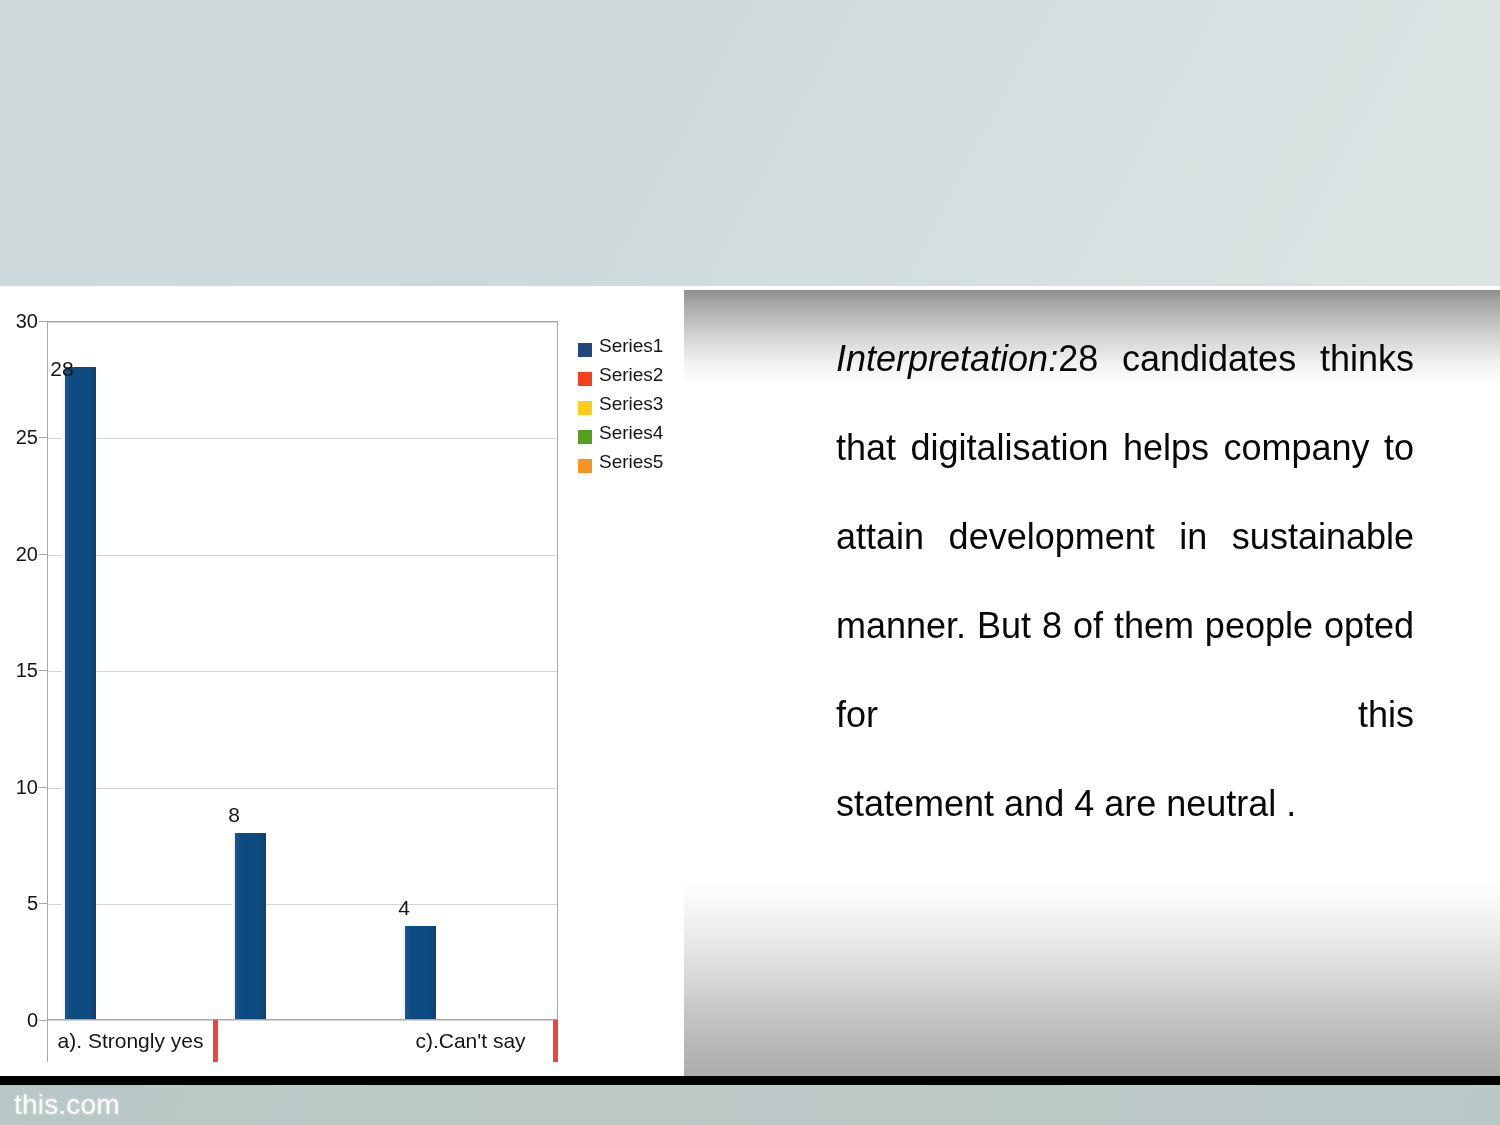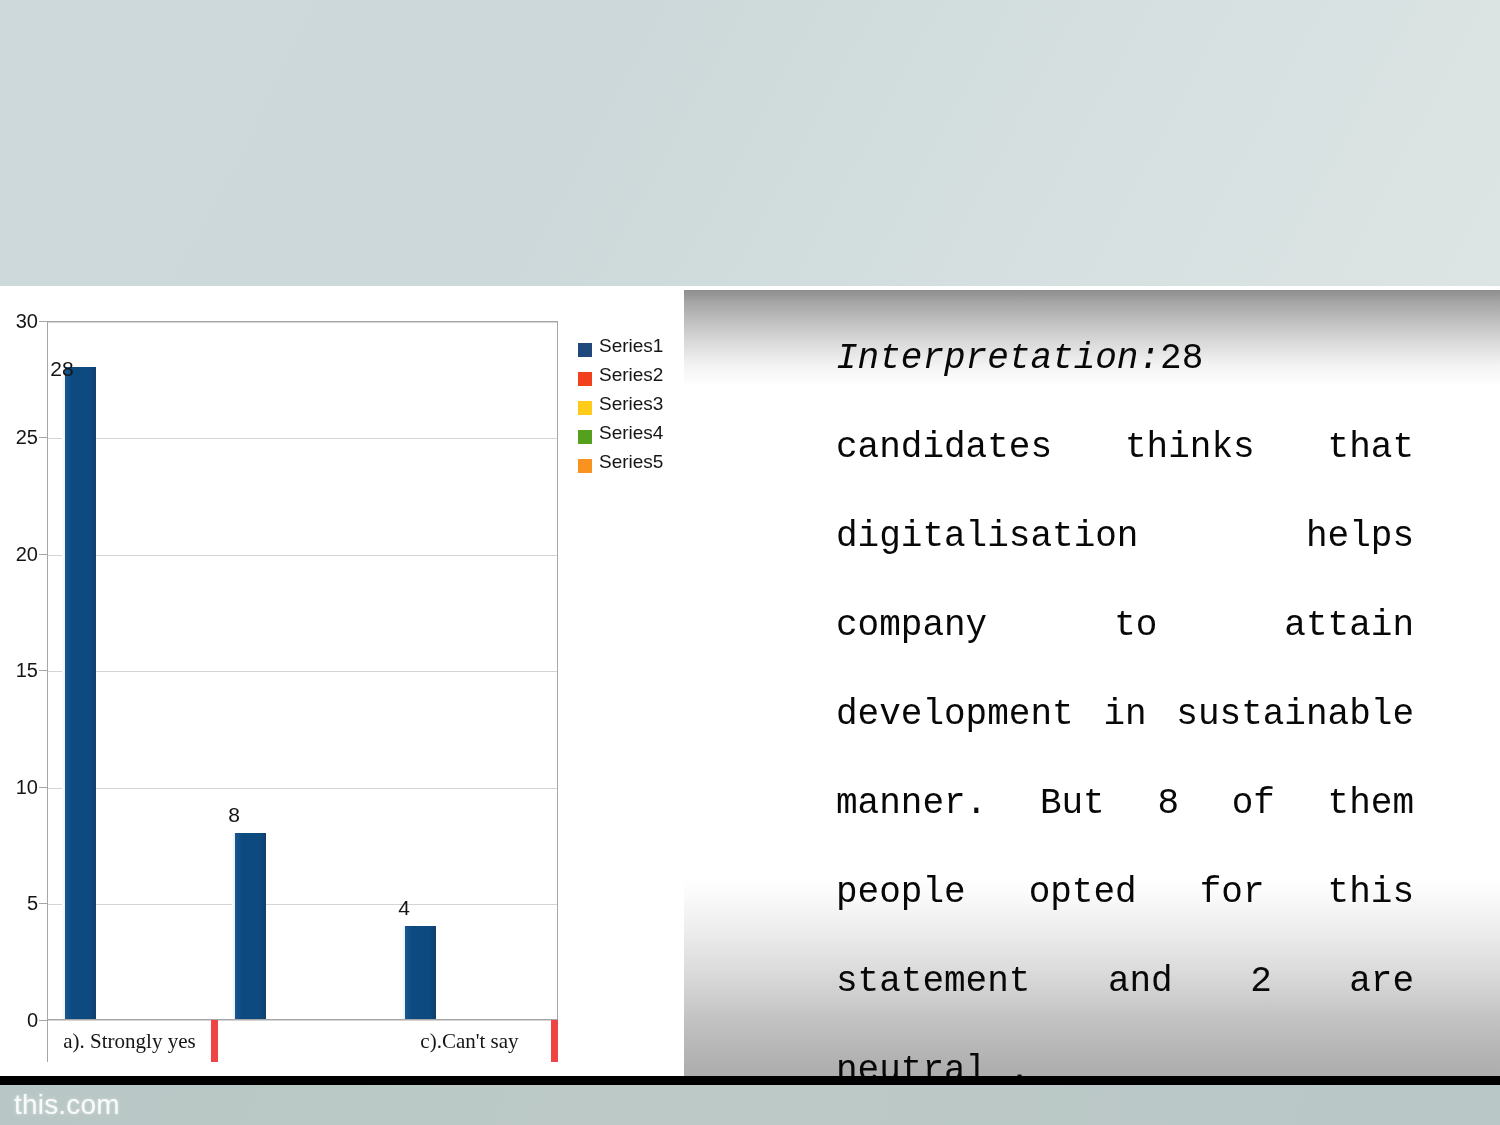--- a/index.html
+++ b/index.html
@@ -105,28 +105,28 @@
     font-size: 21px;
     color: #151515;
     text-align: center;
     font-family: "Liberation Sans", sans-serif;
     line-height: 22px;
   }
   .cat-box {
     position: absolute;
     top: 734px;
     height: 42px;
-    border-right: 7px solid #ef4444;
+    border-right: 5px solid #ef4444;
     box-sizing: border-box;
     display: flex;
     align-items: center;
     justify-content: center;
     font-size: 21px;
     color: #151515;
-    font-family: Liberation Serif, serif;
+    font-family: Liberation Sans, sans-serif;
   }
   .cat-box.first { border-left: 1px solid #a6a6a6; }
 
   
   .legend {
     position: absolute;
     left: 578px;
     top: 328px;
     width: 100px;
   }
@@ -171,21 +171,21 @@
         #adadad 786px);
     overflow: hidden;
   }
   .interp-text {
     position: absolute;
     left: 152px;
     top: 24px;
     width: 578px;
     text-align: justify;
     text-align-last: justify;
-    font-family: Liberation Mono, monospace;
+    font-family: Liberation Sans, sans-serif;
     font-size: 36px;
     line-height: 89px;
     color: #080808;
   }
   .interp-text .lead {
     font-style: italic;
   }
   .interp-text .tail {
     text-align-last: left;
   }
@@ -290,21 +290,21 @@
     </div>
     <div class="legend-row">
       <span class="legend-swatch" style="background:#F7931E;"></span>
       <span class="legend-label">Series5</span>
     </div>
   </div>
 
   <div class="interp-panel">
     <div class="interp-text">
       <span class="lead">Interpretation:</span><span>28 candidates thinks that digitalisation helps company to attain development in sustainable manner. But 8 of them people opted for this</span>
-      <div class="tail">statement and 2 are neutral .</div>
+      <div class="tail">statement and 4 are neutral .</div>
     </div>
   </div>
 
   <div class="black-bar"></div>
   <div class="footer-band"></div>
   <div class="footer-watermark">this.com</div>
 
 </div>
 
 </body></html>

